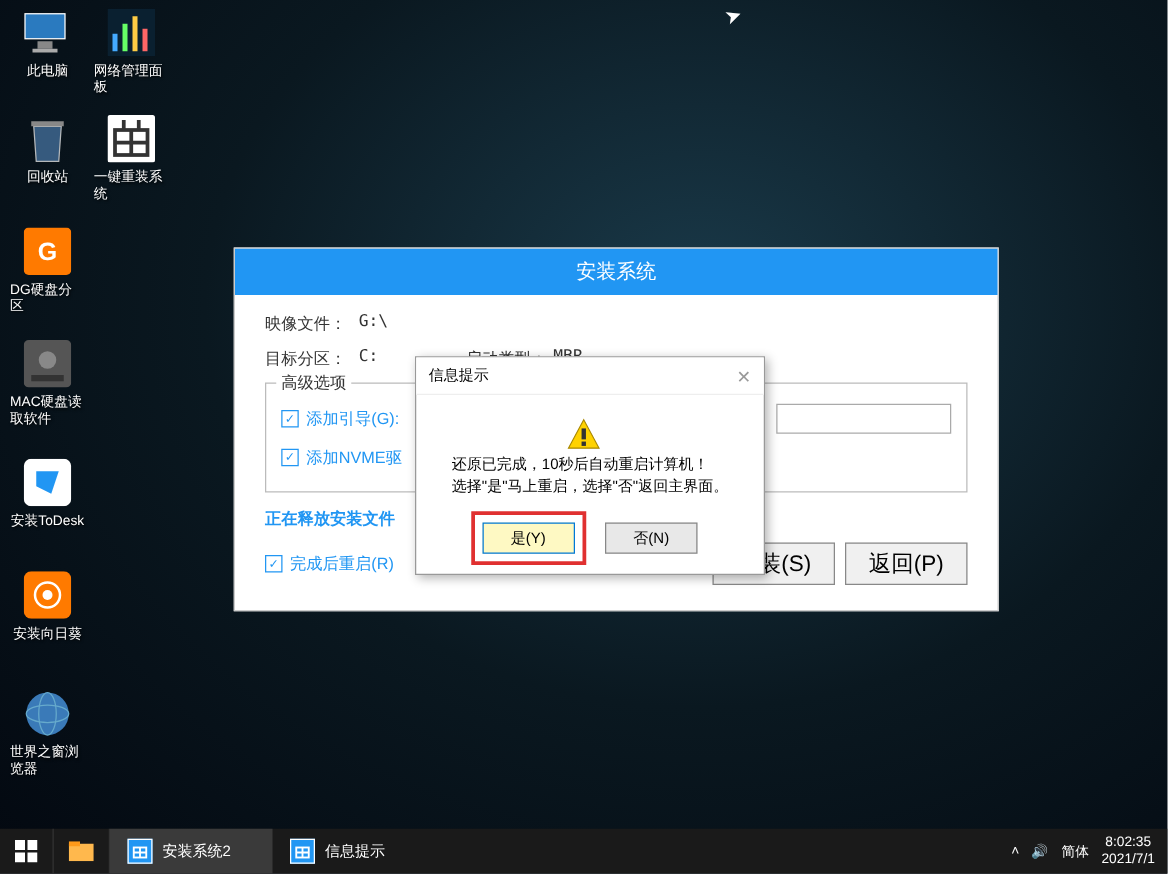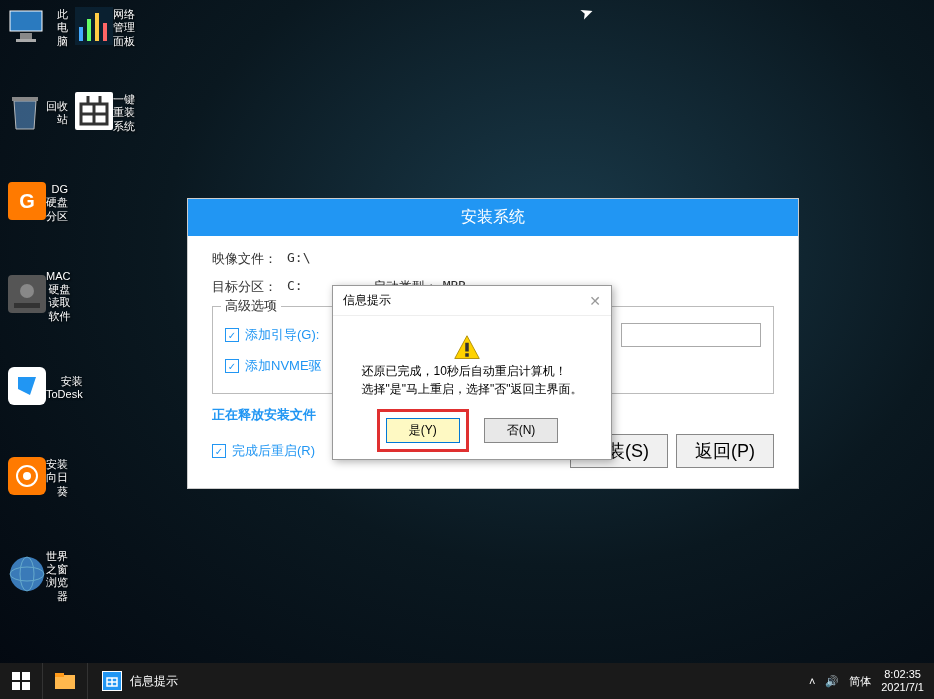--- a/index.html
+++ b/index.html
@@ -12,24 +12,24 @@
       position: relative;
       overflow: hidden;
       cursor: default;
     }
     
     
     .desktop-icon {
       position: absolute;
       width: 60px;
       display: flex;
-      flex-direction: row;
+      flex-direction: column;
       align-items: center;
       color: #fff;
-      text-align: right;
+      text-align: left;
       font-size: 11px;
       line-height: 1.2;
     }
     .desktop-icon .icon-box {
       width: 42px;
       height: 42px;
       margin-bottom: 4px;
       display: flex;
       align-items: center;
       justify-content: center;
@@ -389,20 +389,30 @@
       <rect x="0" y="10" width="8" height="8" fill="#fff"></rect>
         <rect x="10" y="10" width="8" height="8" fill="#fff"></rect>
     </svg>
   </div>
   <div class="tb-btn">
     <svg width="20" height="16">
         <rect width="20" height="14" y="2" fill="#ffb84d"></rect>
         <rect width="9" height="4" fill="#ff9a1a"></rect>
       </svg>
   </div>
+  <div class="tb-task active">
+    <div class="task-icon">
+      <svg width="14" height="14">
+          <rect x="2" y="4" width="10" height="8" fill="none" stroke="#fff" stroke-width="1.5"></rect>
+          <line x1="7" y1="4" x2="7" y2="12" stroke="#fff" stroke-width="1.5"></line>
+          <line x1="2" y1="8" x2="12" y2="8" stroke="#fff" stroke-width="1.5"></line>
+        </svg>
+    </div>
+    <span>安装系统2</span>
+  </div>
   <div class="tb-task">
     <div class="task-icon">
       <svg width="14" height="14">
           <rect x="2" y="4" width="10" height="8" fill="none" stroke="#fff" stroke-width="1.5"></rect>
           <line x1="7" y1="4" x2="7" y2="12" stroke="#fff" stroke-width="1.5"></line>
           <line x1="2" y1="8" x2="12" y2="8" stroke="#fff" stroke-width="1.5"></line>
         </svg>
     </div>
     <span>信息提示</span>
   </div>

